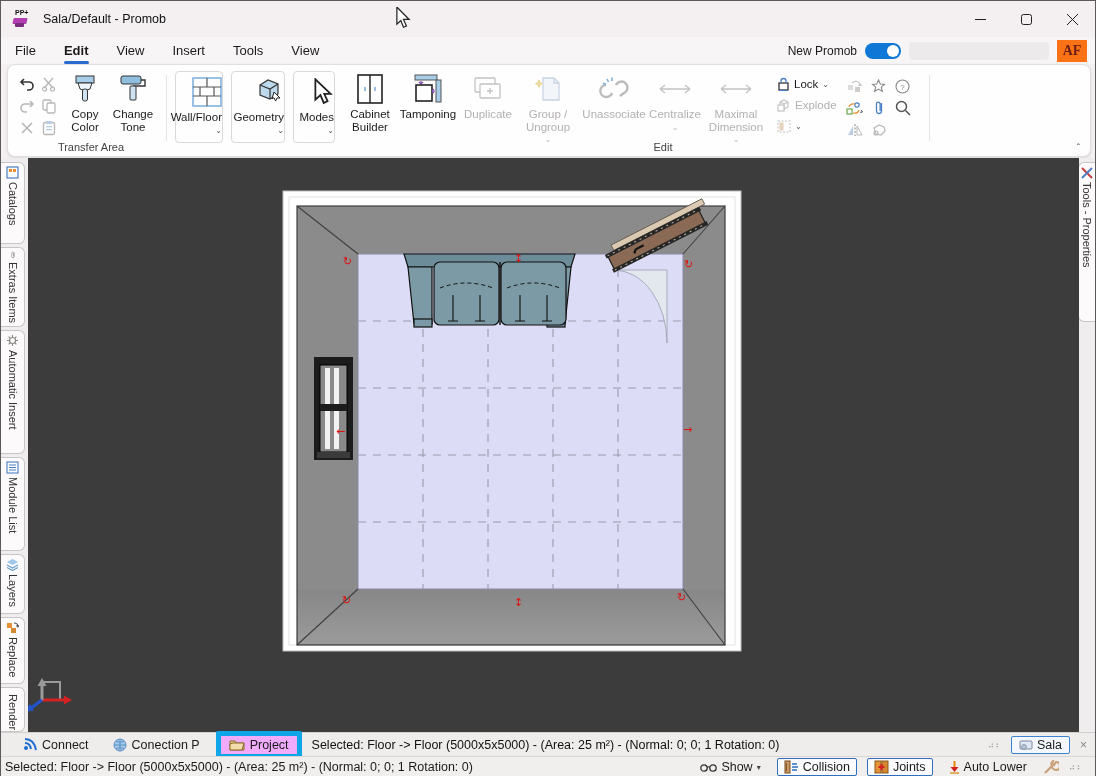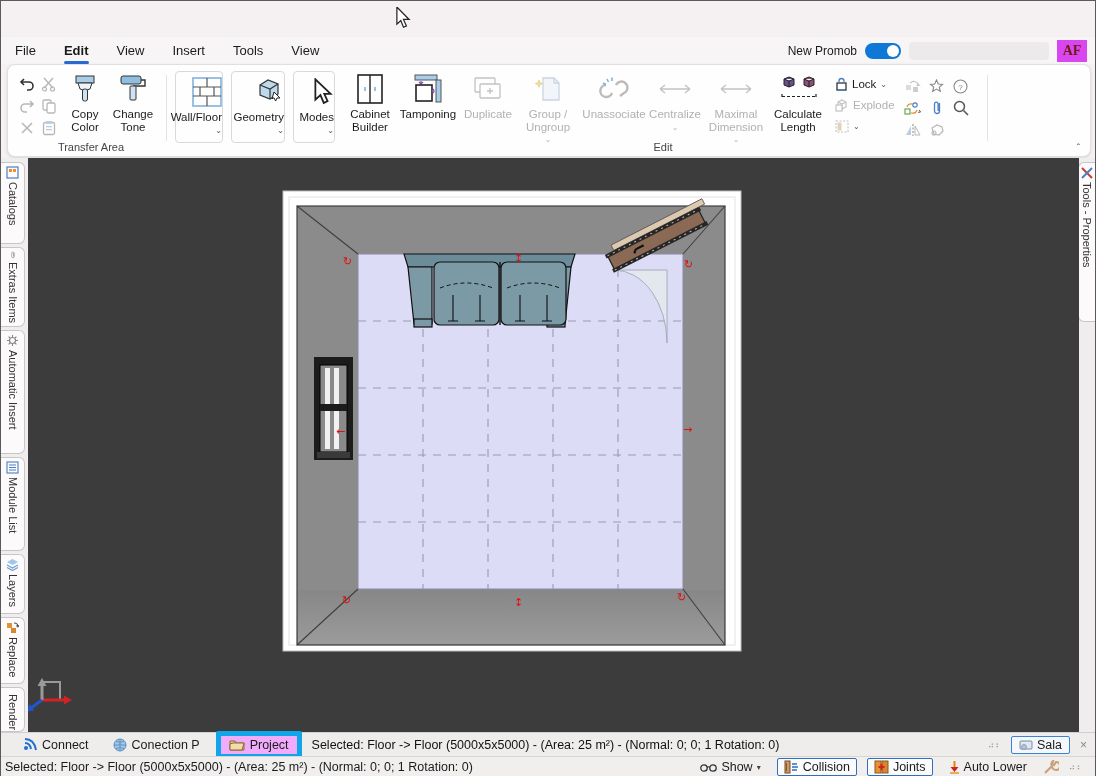--- a/index.html
+++ b/index.html
@@ -19,21 +19,21 @@
 
   
   .menubar { position:absolute; left:0; top:36px; width:100%; height:27px; background:#f8f5f6; display:flex; align-items:center; }
   .menu-item { padding:4px 14px; font-size:13px; color:#1b1b1b; position:relative; }
   .menu-item.active { font-weight:bold; }
   .menu-item.active::after { content:""; position:absolute; left:14px; right:14px; bottom:-2px; height:3px; border-radius:2px; background:#2a6bd3; }
   .menubar-right { position:absolute; right:8px; top:0; height:27px; display:flex; align-items:center; gap:8px; }
   .toggle { width:36px; height:16px; border-radius:8px; background:#0f78d7; position:relative; }
   .toggle .knob { position:absolute; right:2px; top:2px; width:12px; height:12px; border-radius:50%; background:#fff; }
   .faux-search { width:140px; height:18px; background:#eceaea; border-radius:4px; }
-  .af-badge { width:30px; height:22px; background:#d946ef; color:#6e1d16; font-family:"Liberation Serif",serif; font-weight:bold; font-size:14px; display:flex; align-items:center; justify-content:center; }
+  .af-badge { width:30px; height:22px; background:#f97316; color:#6e1d16; font-family:"Liberation Serif",serif; font-weight:bold; font-size:14px; display:flex; align-items:center; justify-content:center; }
 
   
   .ribbon-card { position:absolute; left:6px; top:63px; width:1084px; height:93px; background:#fefefe; border:1px solid #e2dfe0; border-radius:8px; box-shadow:0 1px 3px rgba(0,0,0,.12); }
   .ribbon-flex { position:absolute; left:8px; top:4px; height:84px; display:flex; align-items:flex-start; }
   .mini-grid { display:grid; grid-template-columns:22px 22px; grid-auto-rows:22px; margin-top:4px; margin-right:2px; }
   .mini-btn { display:flex; align-items:center; justify-content:center; }
   .big-btn { display:flex; flex-direction:column; align-items:center; text-align:center; font-size:11.5px; line-height:12.5px; color:#1b1b1b; padding-top:4px; }
   .big-btn .bicon { height:32px; display:flex; align-items:center; justify-content:center; margin-bottom:3px; }
   .big-btn.disabled { color:#b3b0b0; }
   .boxed { border:1px solid #d9d9d9; border-radius:4px; height:72px; margin-top:2px;align-items:flex-end; }
@@ -75,20 +75,45 @@
   .sb-btn.outlined { border:1px solid #2f6fbe; border-radius:2px; background:#fbfbfd; }
 
   .cursor-arrow { position:absolute; left:393px; top:6px; z-index:99; }
   svg { display:block; }
 </style>
 </head>
 <body>
 
 <div id="window">
 
+  <div class="titlebar">
+    <div class="app-icon">
+      <span class="pp">PP+</span>
+        <span class="blob1"></span>
+        <span class="blob2"></span>
+    </div>
+    <span class="title-text">Sala/Default - Promob</span>
+    <div class="win-controls">
+      <div class="win-btn">
+        <svg width="11" height="11">
+            <line x1="0" y1="5.5" x2="11" y2="5.5" stroke="#222" stroke-width="1"></line>
+          </svg>
+      </div>
+      <div class="win-btn">
+        <svg width="11" height="11">
+            <rect x="0.5" y="0.5" width="10" height="10" rx="2" fill="none" stroke="#222" stroke-width="1"></rect>
+          </svg>
+      </div>
+      <div class="win-btn">
+        <svg width="11" height="11">
+            <path d="M0,0 L11,11 M11,0 L0,11" stroke="#222" stroke-width="1"></path>
+          </svg>
+      </div>
+    </div>
+  </div>
 
   <div class="cursor-arrow">
     <svg width="18" height="22" viewBox="0 0 12 18">
       <path d="M1,0 L1,14 L4.2,11 L6.4,16.6 L8.8,15.5 L6.4,10.2 L11,10.2 Z" fill="#fff" stroke="#222" stroke-width="1"></path>
     </svg>
   </div>
 
   <div class="menubar">
     <div class="menu-item">File</div>
     <div class="menu-item active">Edit</div>
@@ -277,30 +302,20 @@
       <div class="big-btn disabled" style="width:66px">
         <div class="bicon">
           <svg width="34" height="14" viewBox="0 0 34 14">
               <path d="M2,7 H32 M2,7 l5,-4 M2,7 l5,4 M32,7 l-5,-4 M32,7 l-5,4" fill="none" stroke="#c4c1c1" stroke-width="1.3"></path>
             </svg>
         </div>
         <span>Maximal Dimension</span>
         <span class="chev">⌄</span>
       </div>
 
-      <div class="big-btn" style="width:58px">
-        <div class="bicon">
-          <svg width="44" height="26" viewBox="0 0 44 26">
-              <path d="M8,3 l5,-2 5,2 v6 l-5,2 -5,-2 Z M8,3 l5,2 5,-2 M13,5 v6" fill="#6a4f8e" stroke="#222" stroke-width="1"></path>
-              <path d="M28,3 l5,-2 5,2 v6 l-5,2 -5,-2 Z M28,3 l5,2 5,-2 M33,5 v6" fill="#8e4f7a" stroke="#222" stroke-width="1"></path>
-              <path d="M6,18 V23 M40,18 V23 M6,20.5 H40" stroke="#222" stroke-width="1.2" stroke-dasharray="3 2" fill="none"></path>
-            </svg>
-        </div>
-        <span>Calculate Length</span>
-      </div>
 
       <div class="stack-col" style="margin-left:8px">
         <div class="stack-item">
           <svg width="13" height="14" viewBox="0 0 13 14">
               <rect x="2" y="6" width="9" height="7" fill="none" stroke="#333" stroke-width="1.3"></rect>
               <path d="M4,6 V4 a2.5,2.5 0 0 1 5,0 V6" fill="none" stroke="#4a7fc4" stroke-width="1.3"></path>
               <line x1="2" y1="13.5" x2="11" y2="13.5" stroke="#4a7fc4" stroke-width="1.2"></line>
             </svg>
           <span>Lock</span>
           <span class="chev">⌄</span>

